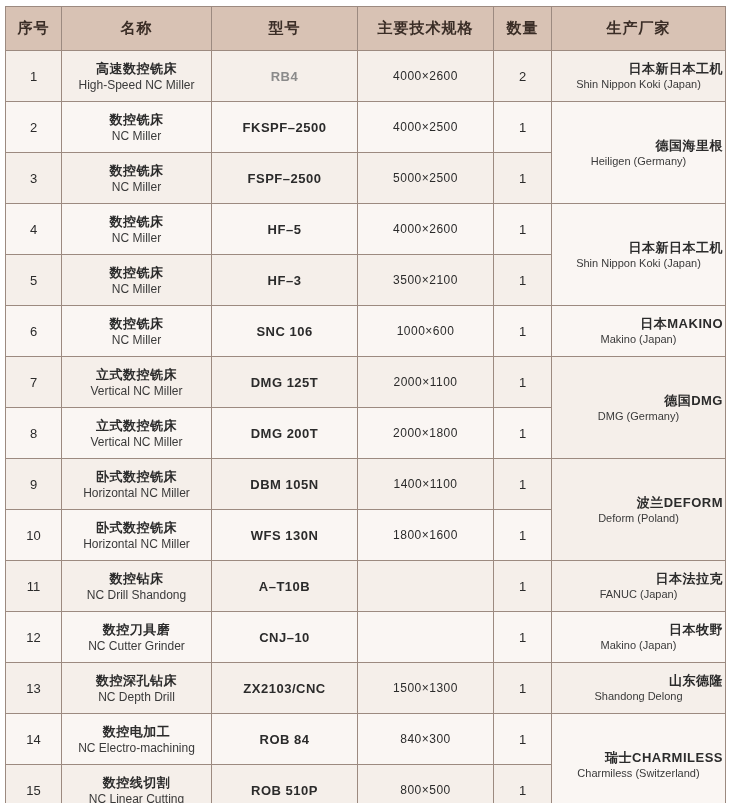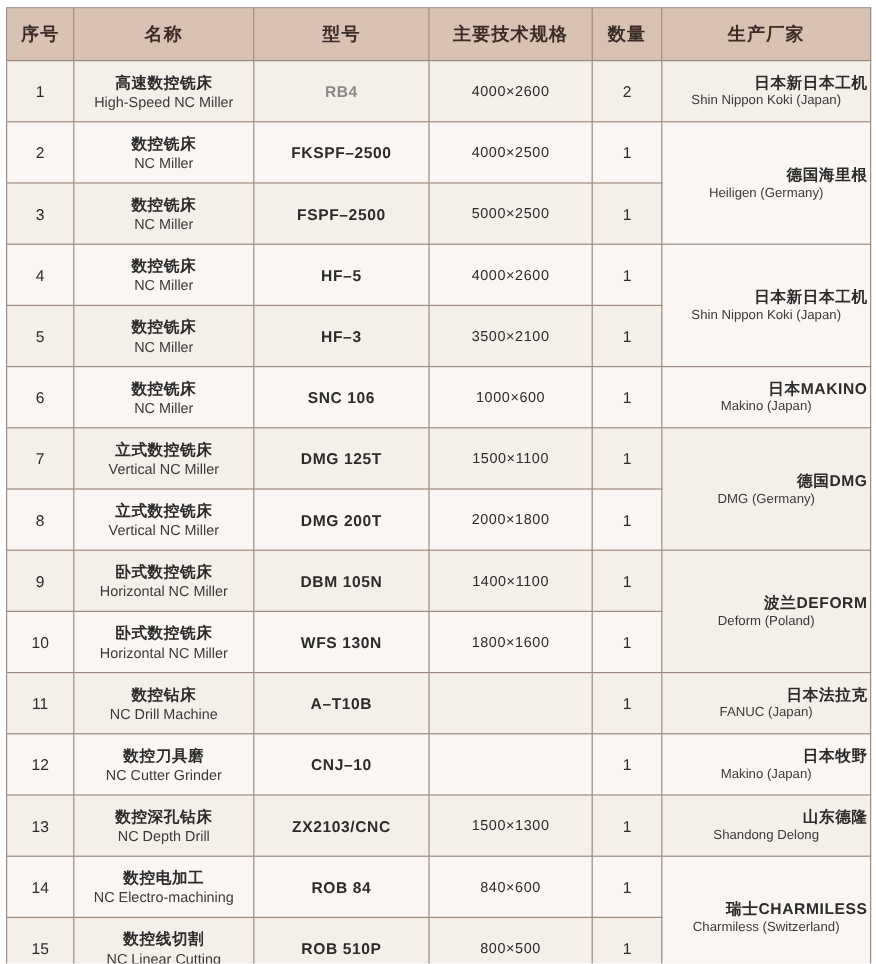--- a/index.html
+++ b/index.html
@@ -198,21 +198,21 @@
         </td>
       </tr>
 
       <tr>
         <td class="col-no">7</td>
         <td class="col-name two-line">
           <span class="cn">立式数控铣床</span>
           <span class="en">Vertical NC Miller</span>
         </td>
         <td class="col-model">DMG 125T</td>
-        <td class="col-spec">1500×1100</td>
+        <td class="col-spec">2000×1100</td>
         <td class="col-qty">1</td>
         <td class="col-maker" rowspan="2">
           <span class="cn">德国DMG</span>
           <span class="en">DMG (Germany)</span>
         </td>
       </tr>
 
       <tr>
         <td class="col-no">8</td>
         <td class="col-name two-line">
@@ -247,21 +247,21 @@
         </td>
         <td class="col-model">WFS 130N</td>
         <td class="col-spec">1800×1600</td>
         <td class="col-qty">1</td>
       </tr>
 
       <tr>
         <td class="col-no">11</td>
         <td class="col-name two-line">
           <span class="cn">数控钻床</span>
-          <span class="en">NC Drill Machine</span>
+          <span class="en">NC Drill Shandong</span>
         </td>
         <td class="col-model">A–T10B</td>
         <td class="col-spec"></td>
         <td class="col-qty">1</td>
         <td class="col-maker" rowspan="1">
           <span class="cn">日本法拉克</span>
           <span class="en">FANUC (Japan)</span>
         </td>
       </tr>
 
@@ -295,21 +295,21 @@
         </td>
       </tr>
 
       <tr>
         <td class="col-no">14</td>
         <td class="col-name two-line">
           <span class="cn">数控电加工</span>
           <span class="en">NC Electro-machining</span>
         </td>
         <td class="col-model">ROB 84</td>
-        <td class="col-spec">840×600</td>
+        <td class="col-spec">840×300</td>
         <td class="col-qty">1</td>
         <td class="col-maker" rowspan="2">
           <span class="cn">瑞士CHARMILESS</span>
           <span class="en">Charmiless (Switzerland)</span>
         </td>
       </tr>
 
       <tr>
         <td class="col-no">15</td>
         <td class="col-name two-line">

